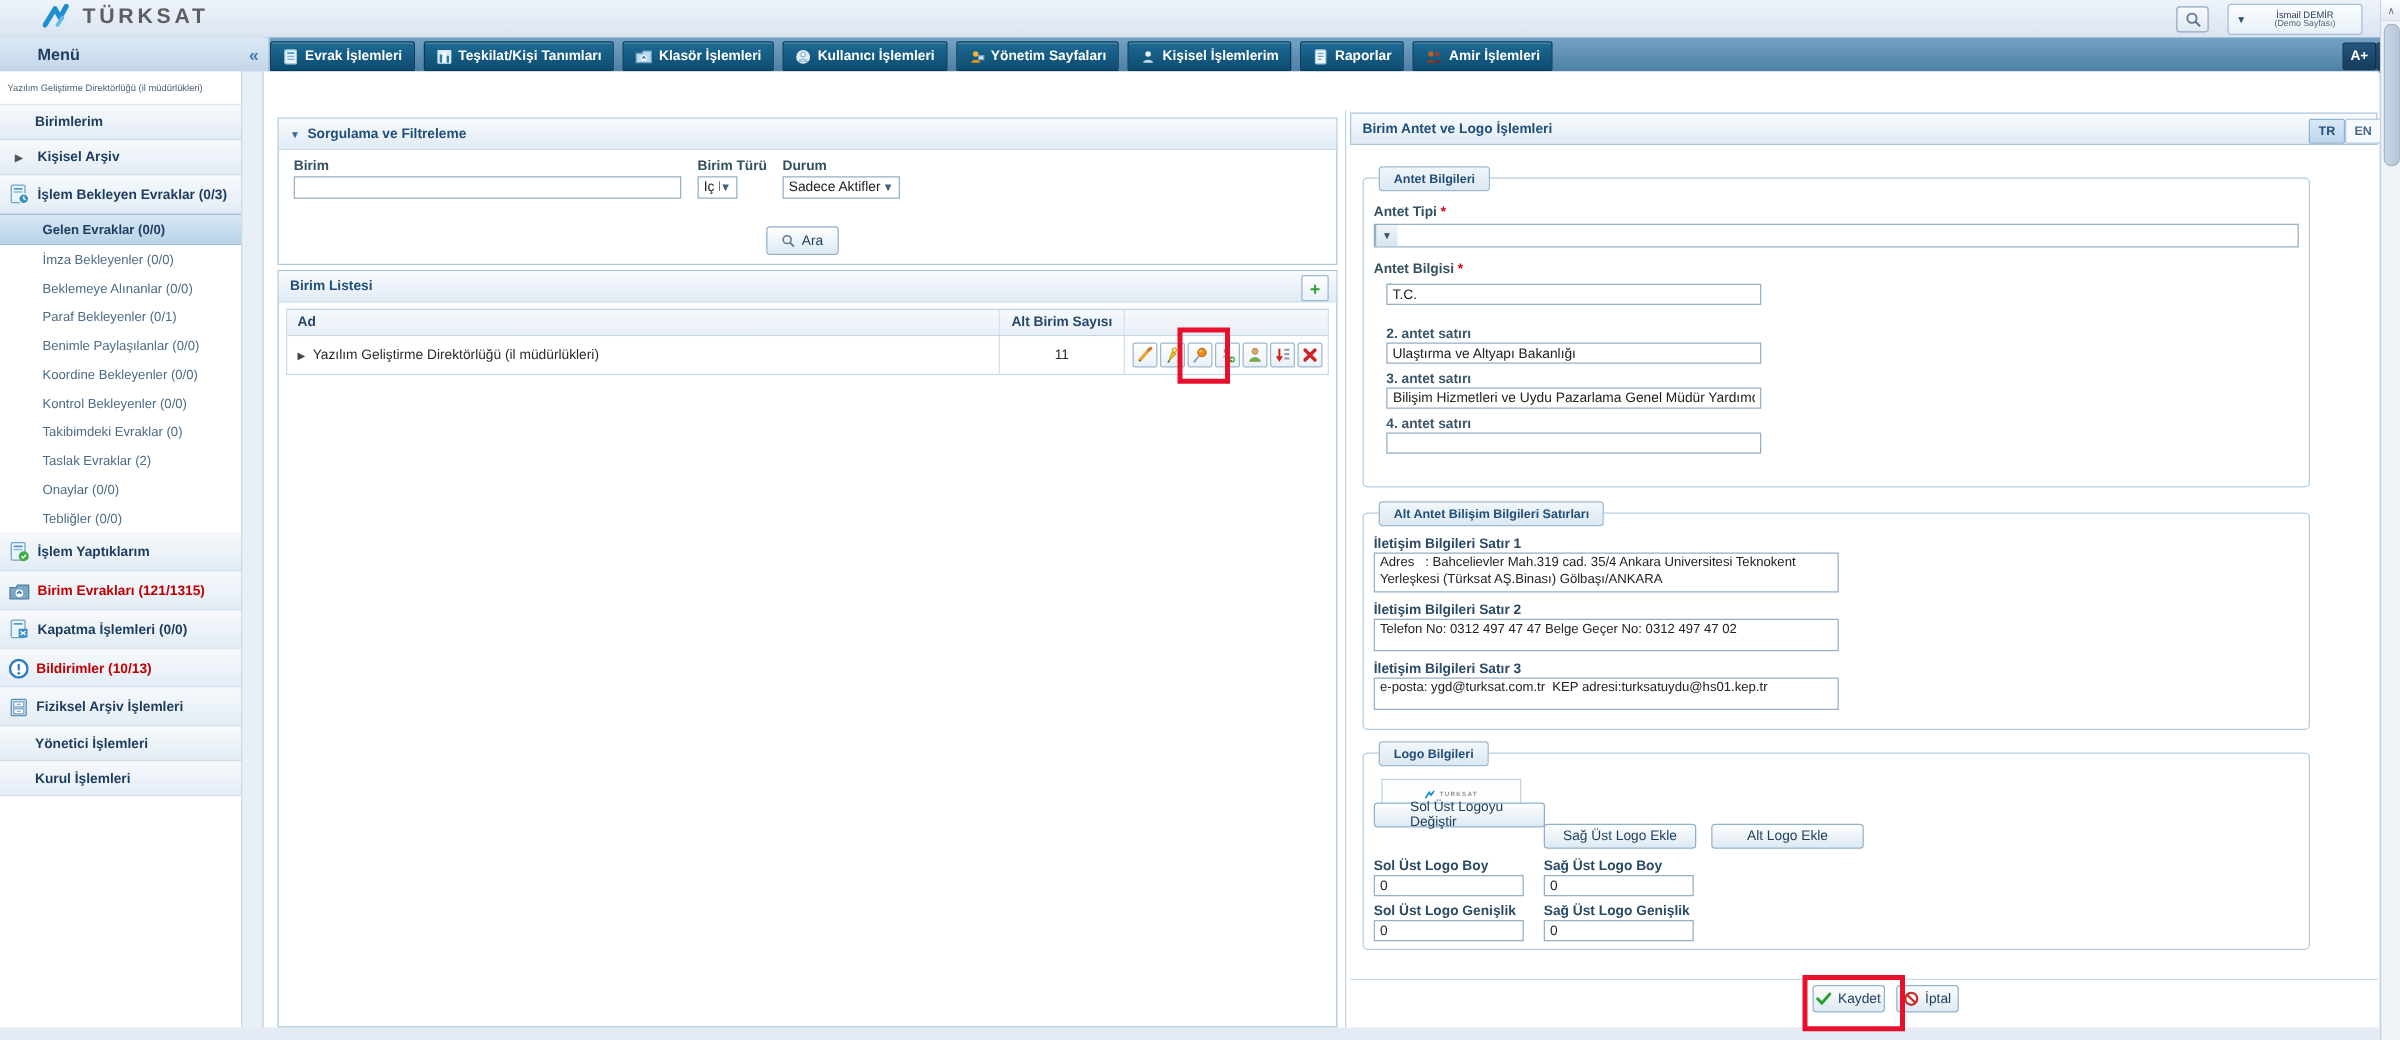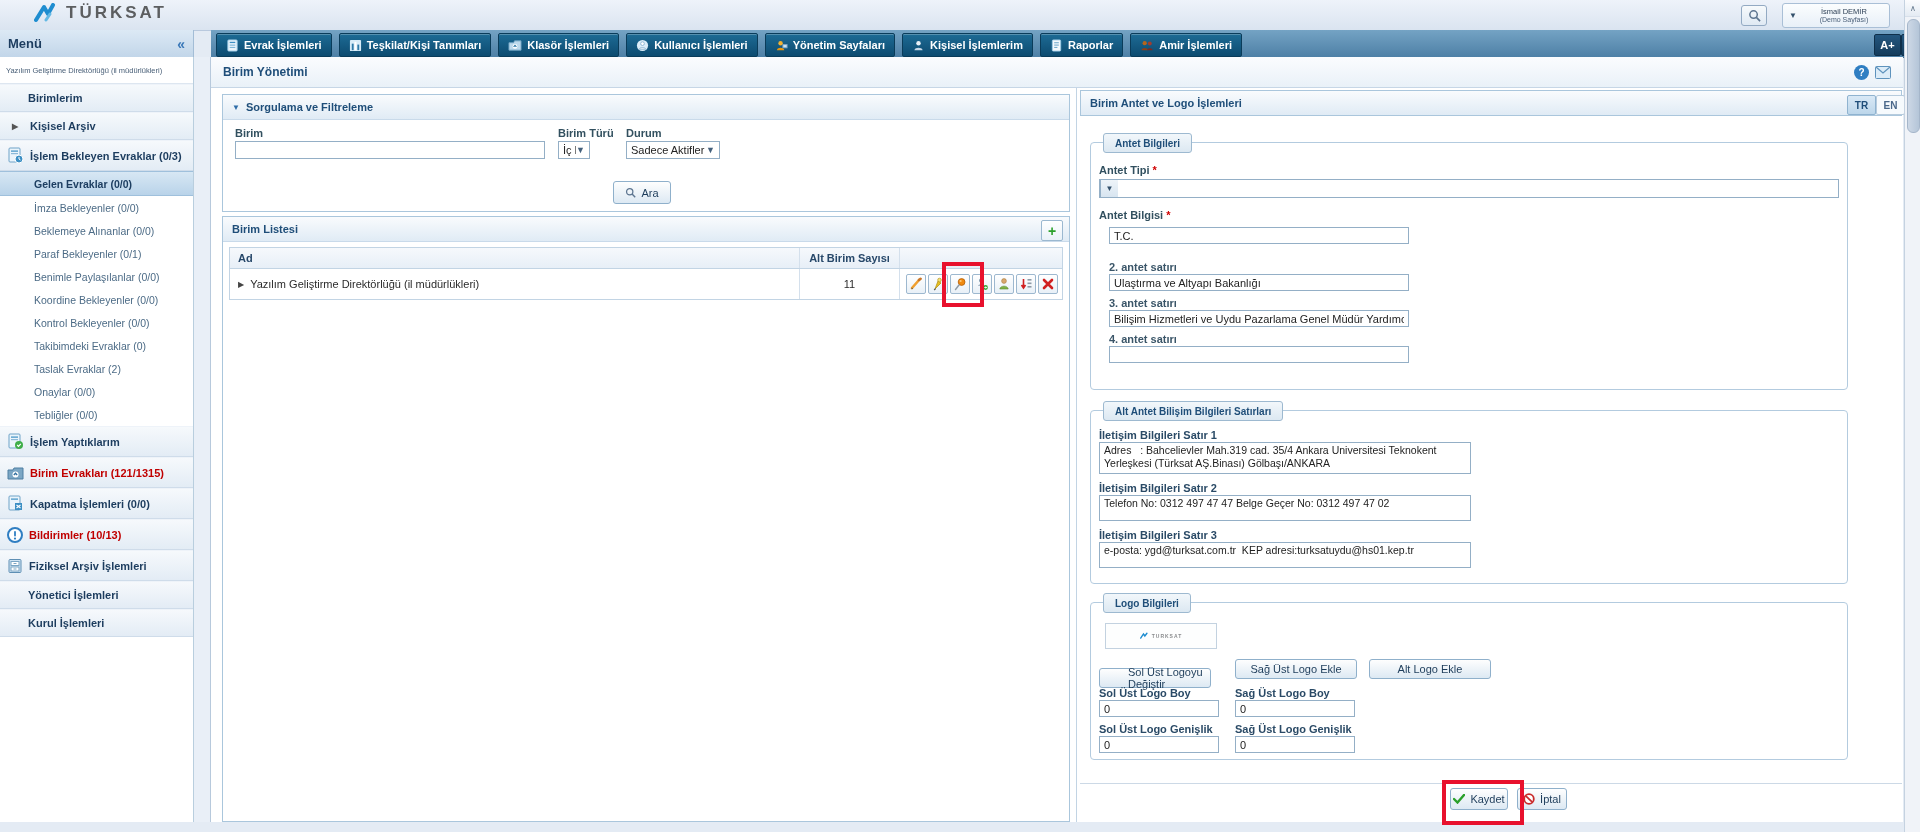--- a/index.html
+++ b/index.html
@@ -17,21 +17,21 @@
   .usertext .n{font-size:7.5px;color:#2c3f55;}
   .usertext .r{font-size:7px;color:#4c617a;}
 
   
   .band{position:absolute;left:211px;top:30px;width:1693px;height:27px;background:linear-gradient(#74a3c4,#4e80a6);border-bottom:1px solid #3a688c;}
   .tb-btn{height:22px;margin-top:2px;display:inline-flex;align-items:center;gap:5px;padding:0 9px;background:linear-gradient(#1d6b95,#0d4b70);border:1px solid #0a3c5a;border-radius:2px;box-shadow:inset 0 1px 0 rgba(255,255,255,.25);color:#fff;font-size:11px;font-weight:bold;cursor:pointer;white-space:nowrap;}
   .tb-wrap{position:absolute;left:5px;top:1px;display:flex;gap:7px;}
   .fontbtn{position:absolute;top:4px;width:25px;height:20px;background:linear-gradient(#23567e,#153c5c);border:1px solid #0e2f4a;border-radius:2px;color:#fff;font-size:11px;font-weight:bold;display:flex;align-items:center;justify-content:center;cursor:pointer;}
 
   
-  .menuhead{position:absolute;left:0;top:30px;width:193px;height:27px;background:linear-gradient(#dcе9f5,#c2d6e9);background:linear-gradient(#dce9f5,#c2d6e9);border-bottom:1px solid #a3bdd6;border-right:1px solid #a3bdd6;display:flex;align-items:center;}
+  .menuhead{position:absolute;left:0;top:30px;width:193px;height:27px;background:linear-gradient(#dcе9f5,#c2d6e9);background:linear-gradient(#dce9f5,#c2d6e9);border-bottom:1px solid #a3bdd6;border-right:1px solid #a3bdd6;display:flex;align-items:center;padding-left:22px;}
   .menuhead .t{font-size:13px;font-weight:bold;color:#1d3d5f;margin-left:8px;flex:1;}
   .menuhead .c{color:#3a78b8;font-weight:bold;font-size:14px;margin-right:8px;cursor:pointer;}
   .sidebar{position:absolute;left:0;top:57px;width:193px;height:765px;background:#fff;border-right:1px solid #b9cede;overflow:hidden;}
   .org{height:26px;display:flex;align-items:center;padding:0 6px;font-size:7.5px;color:#4a6078;border-bottom:1px solid #dde6f0;}
   .sb-group{height:26px;display:flex;align-items:center;gap:6px;padding-left:28px;background:linear-gradient(#f6f9fc,#e3ecf5);border-top:1px solid #eef3f9;border-bottom:1px solid #cfdcea;font-size:11px;font-weight:bold;color:#1c3c5e;cursor:pointer;}
   .sb-group.icn{height:29px;padding-left:7px;}
   .sb-group .ar{font-size:8px;color:#555;margin-left:-15px;width:12px;}
   .sb-sub{height:23px;display:flex;align-items:center;padding-left:34px;font-size:10.5px;color:#4c6b86;background:#fff;cursor:pointer;}
   .sb-sub.selected{background:linear-gradient(#d7e7f4,#b9d3e9);border-top:1px solid #9fc0dc;border-bottom:1px solid #9fc0dc;color:#1d3e61;font-weight:bold;}
   .red{color:#c00000 !important;}
@@ -296,28 +296,20 @@
         <span>Yönetici İşlemleri</span>
       </div>
     <div class="sb-group">
         <span>Kurul İşlemleri</span>
       </div>
   </div>
   <div class="splitter"></div>
 
   <div class="content-bg"></div>
 
-  <div class="titlebar">
-    <span class="t">Birim Yönetimi</span>
-    <span class="ticon">?</span>
-    <svg width="16" height="13" viewBox="0 0 16 13" style="margin-right:12px;cursor:pointer;">
-        <rect x="0.5" y="0.5" width="15" height="12" rx="1" fill="#dcecf8" stroke="#5e93bd"></rect>
-        <path d="M1 1 L8 7 L15 1" fill="none" stroke="#5e93bd" stroke-width="1.2"></path>
-      </svg>
-  </div>
   <div class="vdivider"></div>
 
   <div class="panel" style="left:222px;top:94px;width:846px;height:116px;">
     <div class="panel-h">
       <span class="tri">▼</span>
       <span>Sorgulama ve Filtreleme</span>
     </div>
     <div class="lbl" style="left:12px;top:32px;">Birim</div>
     <input class="inp" style="left: 12px; top: 46px; width: 310px; height: 18px;" value="">
     <div class="lbl" style="left:335px;top:32px;">Birim Türü</div>
@@ -444,21 +436,21 @@
   </div>
 
   <div class="fs" style="left:1090px;top:602px;width:756px;height:156px;">
     <div class="fs-legend">Logo Bilgileri</div>
     <div style="position:absolute;left:14px;top:20px;width:110px;height:24px;border:1px solid #c3d2e0;background:#fdfefe;display:flex;align-items:center;justify-content:center;gap:3px;">
       <svg width="9" height="8" viewBox="0 0 13 10">
           <path d="M1 8 L5 2 L7 5 L10 1" stroke="#1f8dd0" stroke-width="2" fill="none" stroke-linecap="round"></path>
         </svg>
       <span class="minilogo-text">TURKSAT</span>
     </div>
-    <div class="btn-light" style="position:absolute;left:8px;top:65px;width:112px;height:20px;padding-left:28px;">Sol Üst Logoyu Değiştir</div>
+    <div class="btn-light" style="position:absolute;left:8px;top:39px;width:137px;height:20px;padding-left:28px;">Sol Üst Logoyu Değiştir</div>
     <div class="btn-light" style="position:absolute;left:144px;top:56px;width:122px;height:20px;">Sağ Üst Logo Ekle</div>
     <div class="btn-light" style="position:absolute;left:278px;top:56px;width:122px;height:20px;">Alt Logo Ekle</div>
     <div class="lbl" style="left:8px;top:84px;color:#2a4a66;">Sol Üst Logo Boy</div>
     <input class="inp" style="left: 8px; top: 97px; width: 120px; height: 17px;" value="0">
     <div class="lbl" style="left:144px;top:84px;color:#2a4a66;">Sağ Üst Logo Boy</div>
     <input class="inp" style="left: 144px; top: 97px; width: 120px; height: 17px;" value="0">
     <div class="lbl" style="left:8px;top:120px;color:#2a4a66;">Sol Üst Logo Genişlik</div>
     <input class="inp" style="left: 8px; top: 133px; width: 120px; height: 17px;" value="0">
     <div class="lbl" style="left:144px;top:120px;color:#2a4a66;">Sağ Üst Logo Genişlik</div>
     <input class="inp" style="left: 144px; top: 133px; width: 120px; height: 17px;" value="0">

